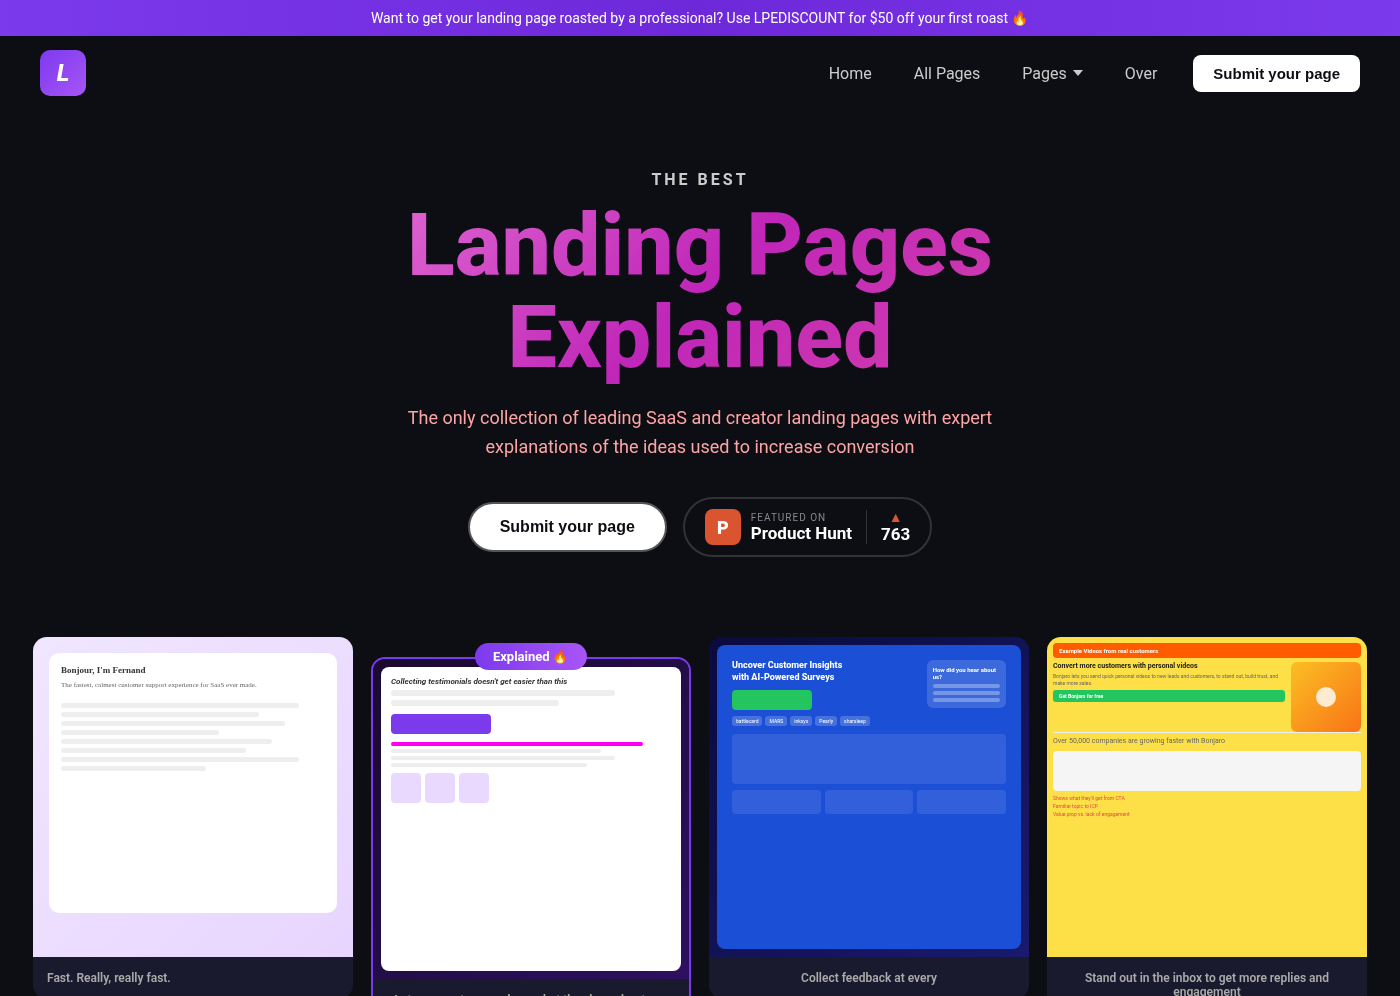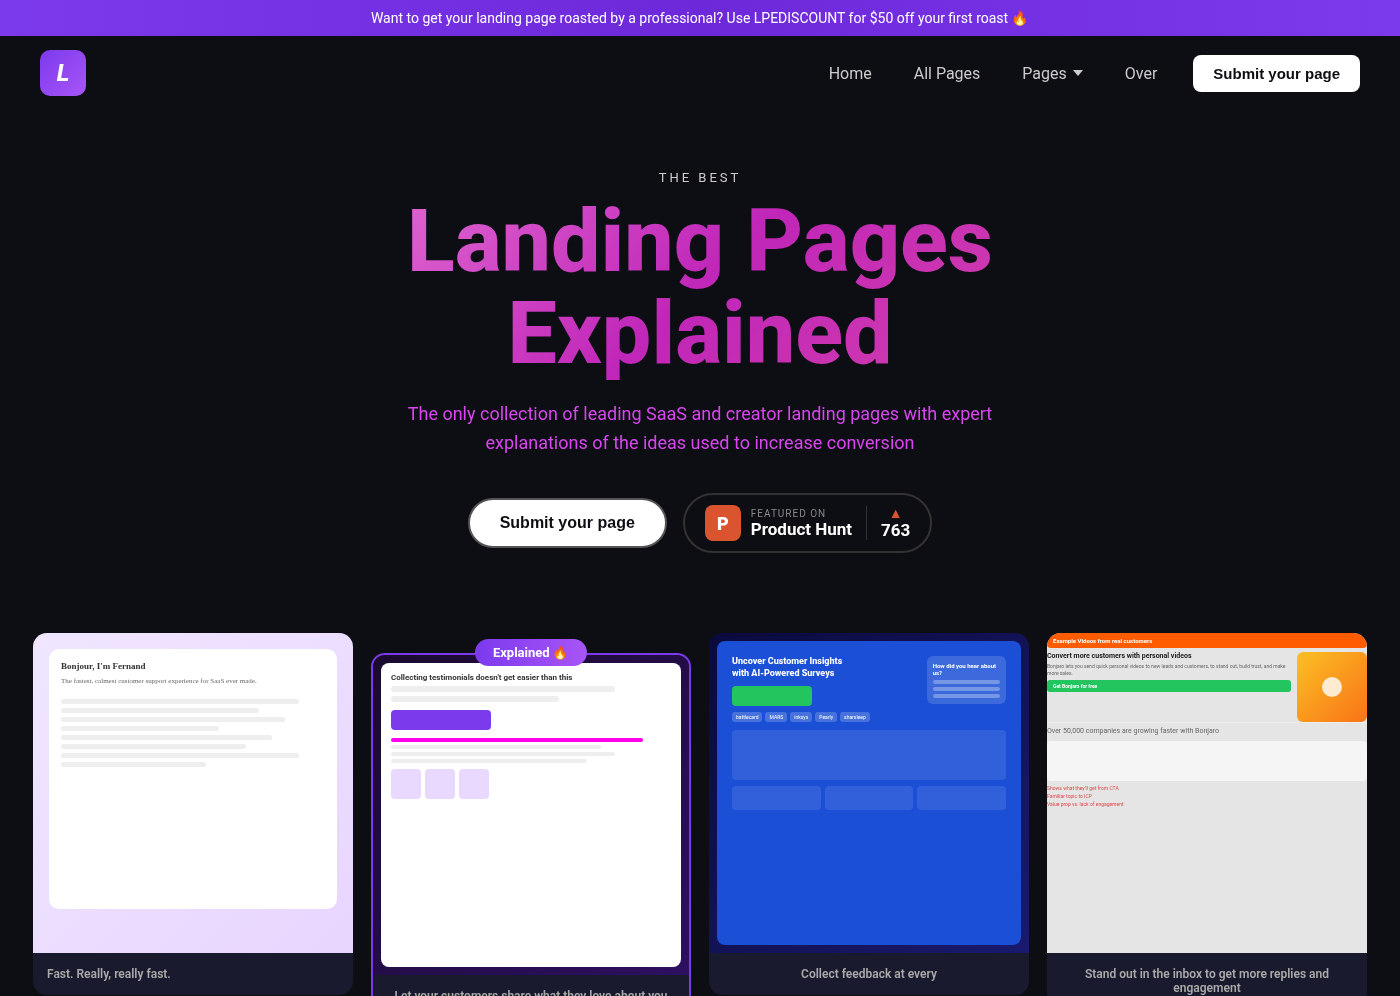--- a/index.html
+++ b/index.html
@@ -84,41 +84,41 @@
     }
 
     
     .hero {
       text-align: center;
       padding: 60px 20px 40px;
       max-width: 900px;
       margin: 0 auto;
     }
     .hero-subtitle {
-      font-size: 13px;
-      font-weight: 400;
+      font-size: 16px;
+      font-weight: 700;
       letter-spacing: 3px;
       color: #ccc;
       text-transform: uppercase;
       margin-bottom: 10px;
     }
     .hero-title {
       font-size: 88px;
       font-weight: 800;
       line-height: 1.05;
       color: #d946a8;
       background: linear-gradient(135deg, #e879d8, #c026b8, #d946a8);
       -webkit-background-clip: text;
       -webkit-text-fill-color: transparent;
       background-clip: text;
       margin-bottom: 20px;
     }
     .hero-description {
       font-size: 18px;
-      color: #d946ef;
+      color: #fca5a5;
       line-height: 1.6;
       max-width: 640px;
       margin: 0 auto 36px;
     }
 
     
     .cta-row {
       display: flex;
       align-items: center;
       justify-content: center;
@@ -266,20 +266,21 @@
       height: 100%;
       position: relative;
       padding: 8px;
     }
     .card2-inner {
       background: #fff;
       border-radius: 8px;
       height: 100%;
       overflow: hidden;
       padding: 10px;
+      font-style: italic;
     }
     .card2-title {
       font-size: 8px;
       font-weight: 700;
       color: #333;
       margin-bottom: 4px;
     }
     .featured-badge {
       position: absolute;
       top: -14px;
@@ -336,22 +337,23 @@
     .card3-logo-pill {
       background: rgba(255,255,255,0.2);
       border-radius: 3px;
       padding: 2px 4px;
       font-size: 5px;
       color: #fff;
     }
 
     
     .card4-bg {
-      background: #e5e5e5;
+      background: #fde047;
       height: 100%;
+      padding: 6px;
       overflow: hidden;
     }
     .card4-header {
       background: #ff5c00;
       border-radius: 4px;
       padding: 4px 6px;
       font-size: 6px;
       color: #fff;
       font-weight: 700;
       margin-bottom: 4px;

